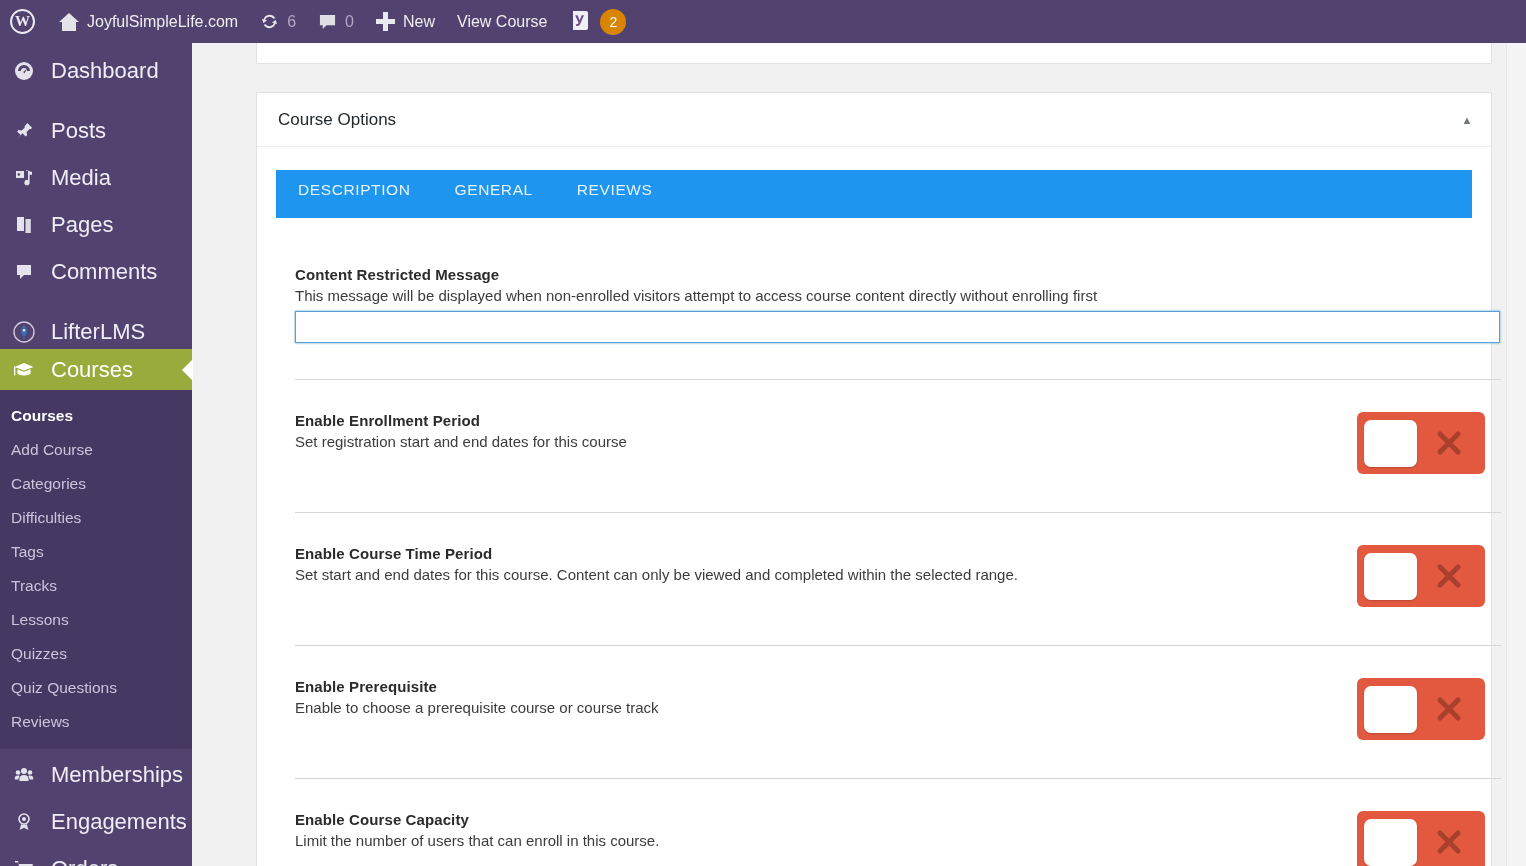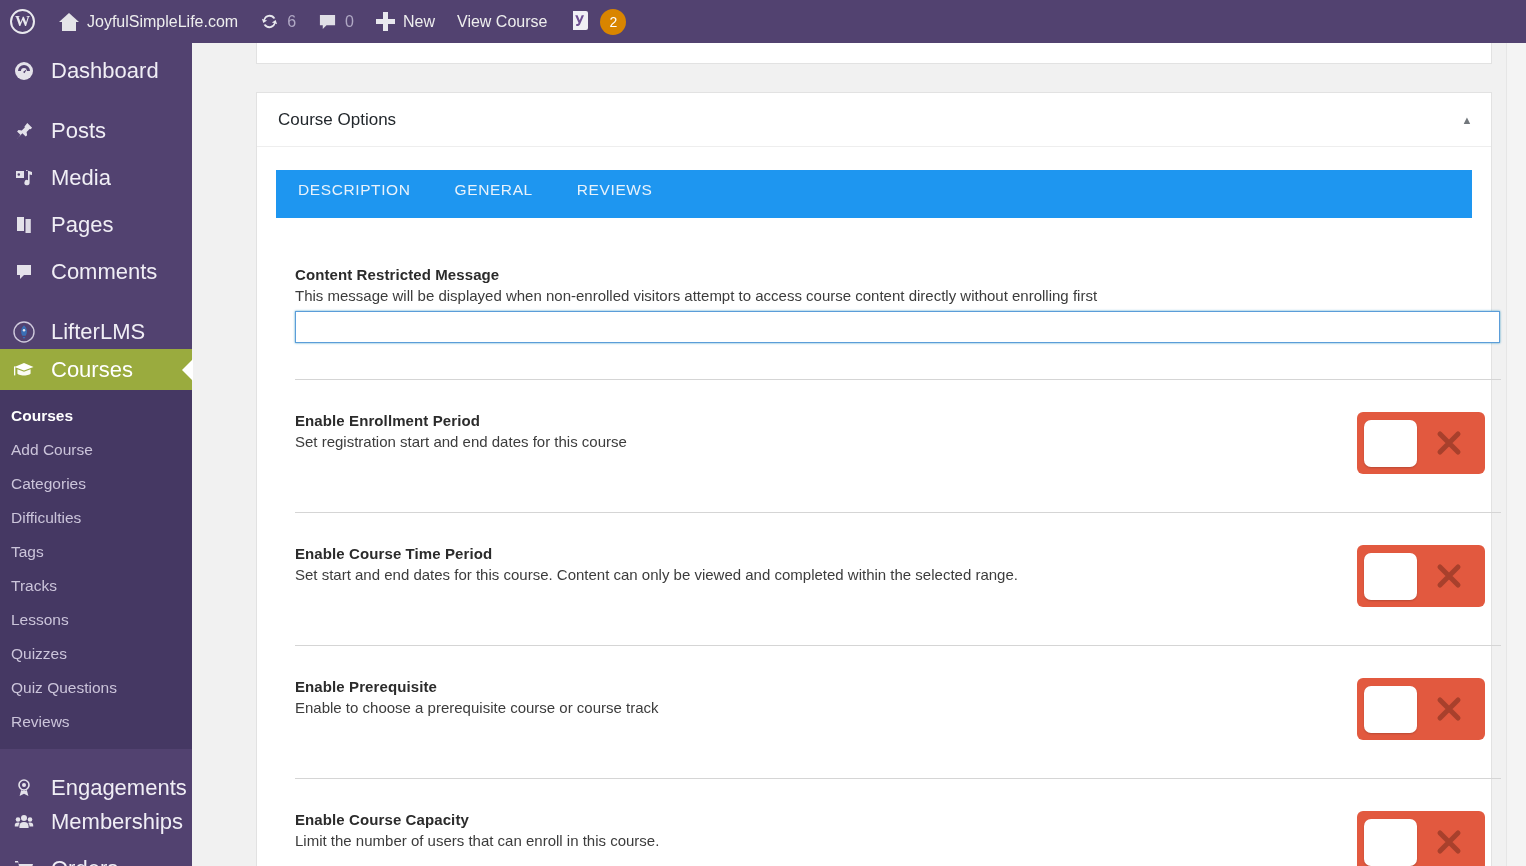--- a/index.html
+++ b/index.html
@@ -340,40 +340,40 @@
     <a class="submenu-item">Difficulties</a>
     <a class="submenu-item">Tags</a>
     <a class="submenu-item">Tracks</a>
     <a class="submenu-item">Lessons</a>
     <a class="submenu-item">Quizzes</a>
     <a class="submenu-item">Quiz Questions</a>
     <a class="submenu-item">Reviews</a>
   </div>
 
   <div style="padding-top:9px;">
-    <div class="menu-item gap-sm">
-      <span class="mi-icon">
-        <svg viewBox="0 0 20 20" width="20" height="20">
-            <circle cx="10" cy="7" r="5" fill="none" stroke="#e4e2ea" stroke-width="1.6"></circle>
-            <circle cx="10" cy="7" r="2" fill="#e4e2ea"></circle>
-            <path fill="#e4e2ea" d="M7.2 12.1L5.6 18l4.4-2.2L14.4 18l-1.6-5.9-1.5.8-1.3-.6-1.3.6z"></path>
-          </svg>
-      </span>
-      <span>Engagements</span>
-    </div>
     <div class="menu-item">
       <span class="mi-icon">
         <svg viewBox="0 0 20 20" width="20" height="20">
             <circle cx="10" cy="6" r="3" fill="#e4e2ea"></circle>
             <circle cx="4" cy="7.5" r="2.3" fill="#e4e2ea"></circle>
             <circle cx="16" cy="7.5" r="2.3" fill="#e4e2ea"></circle>
             <path fill="#e4e2ea" d="M10 10c3 0 4.6 1.6 4.6 4.2V16H5.4v-1.8C5.4 11.6 7 10 10 10zM3.9 10.6c.7 0 1.3.1 1.8.4-.8.9-1.2 2-1.3 3.4H.8v-1.3c0-1.6 1-2.5 3.1-2.5zM16.1 10.6c2.1 0 3.1.9 3.1 2.5v1.3h-3.6c-.1-1.4-.5-2.5-1.3-3.4.5-.3 1.1-.4 1.8-.4z"></path>
           </svg>
       </span>
       <span>Memberships</span>
+    </div>
+    <div class="menu-item gap-sm">
+      <span class="mi-icon">
+        <svg viewBox="0 0 20 20" width="20" height="20">
+            <circle cx="10" cy="7" r="5" fill="none" stroke="#e4e2ea" stroke-width="1.6"></circle>
+            <circle cx="10" cy="7" r="2" fill="#e4e2ea"></circle>
+            <path fill="#e4e2ea" d="M7.2 12.1L5.6 18l4.4-2.2L14.4 18l-1.6-5.9-1.5.8-1.3-.6-1.3.6z"></path>
+          </svg>
+      </span>
+      <span>Engagements</span>
     </div>
     <div class="menu-item gap-sm">
       <span class="mi-icon">
         <svg viewBox="0 0 20 20" width="20" height="20">
             <path fill="#e4e2ea" d="M1 2h3l.7 3H19l-2 7H6L4.5 5 4 3.4H1z"></path>
             <circle cx="7" cy="16.5" r="1.7" fill="#e4e2ea"></circle>
             <circle cx="15.5" cy="16.5" r="1.7" fill="#e4e2ea"></circle>
           </svg>
       </span>
       <span>Orders</span>

